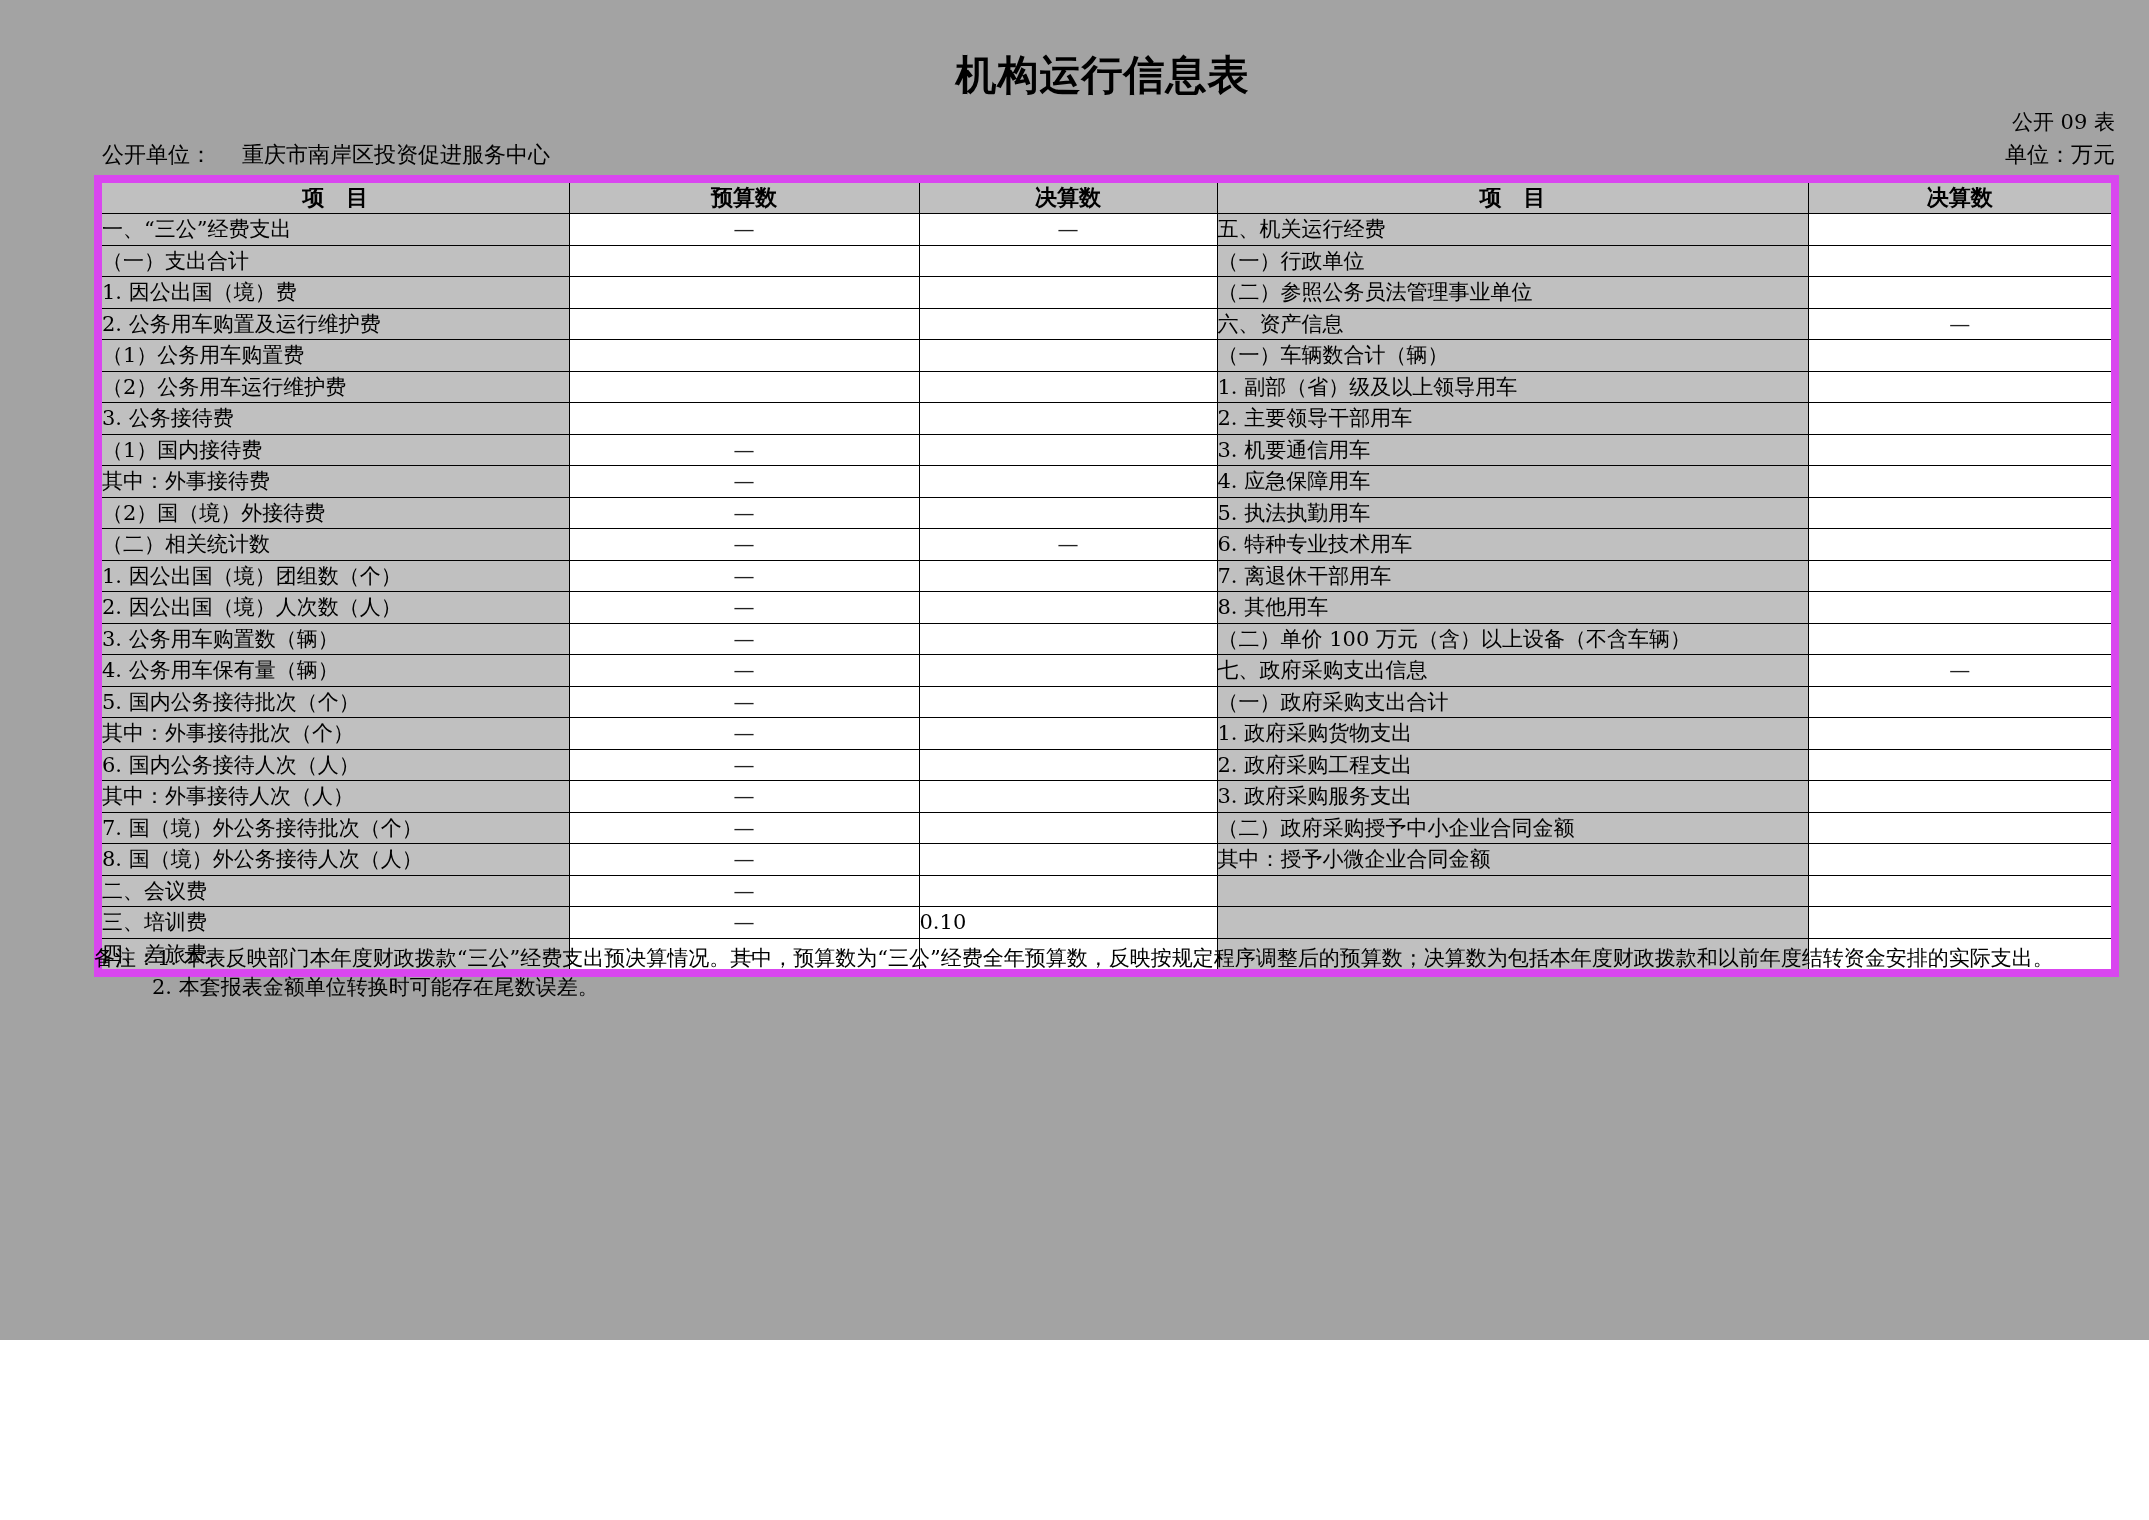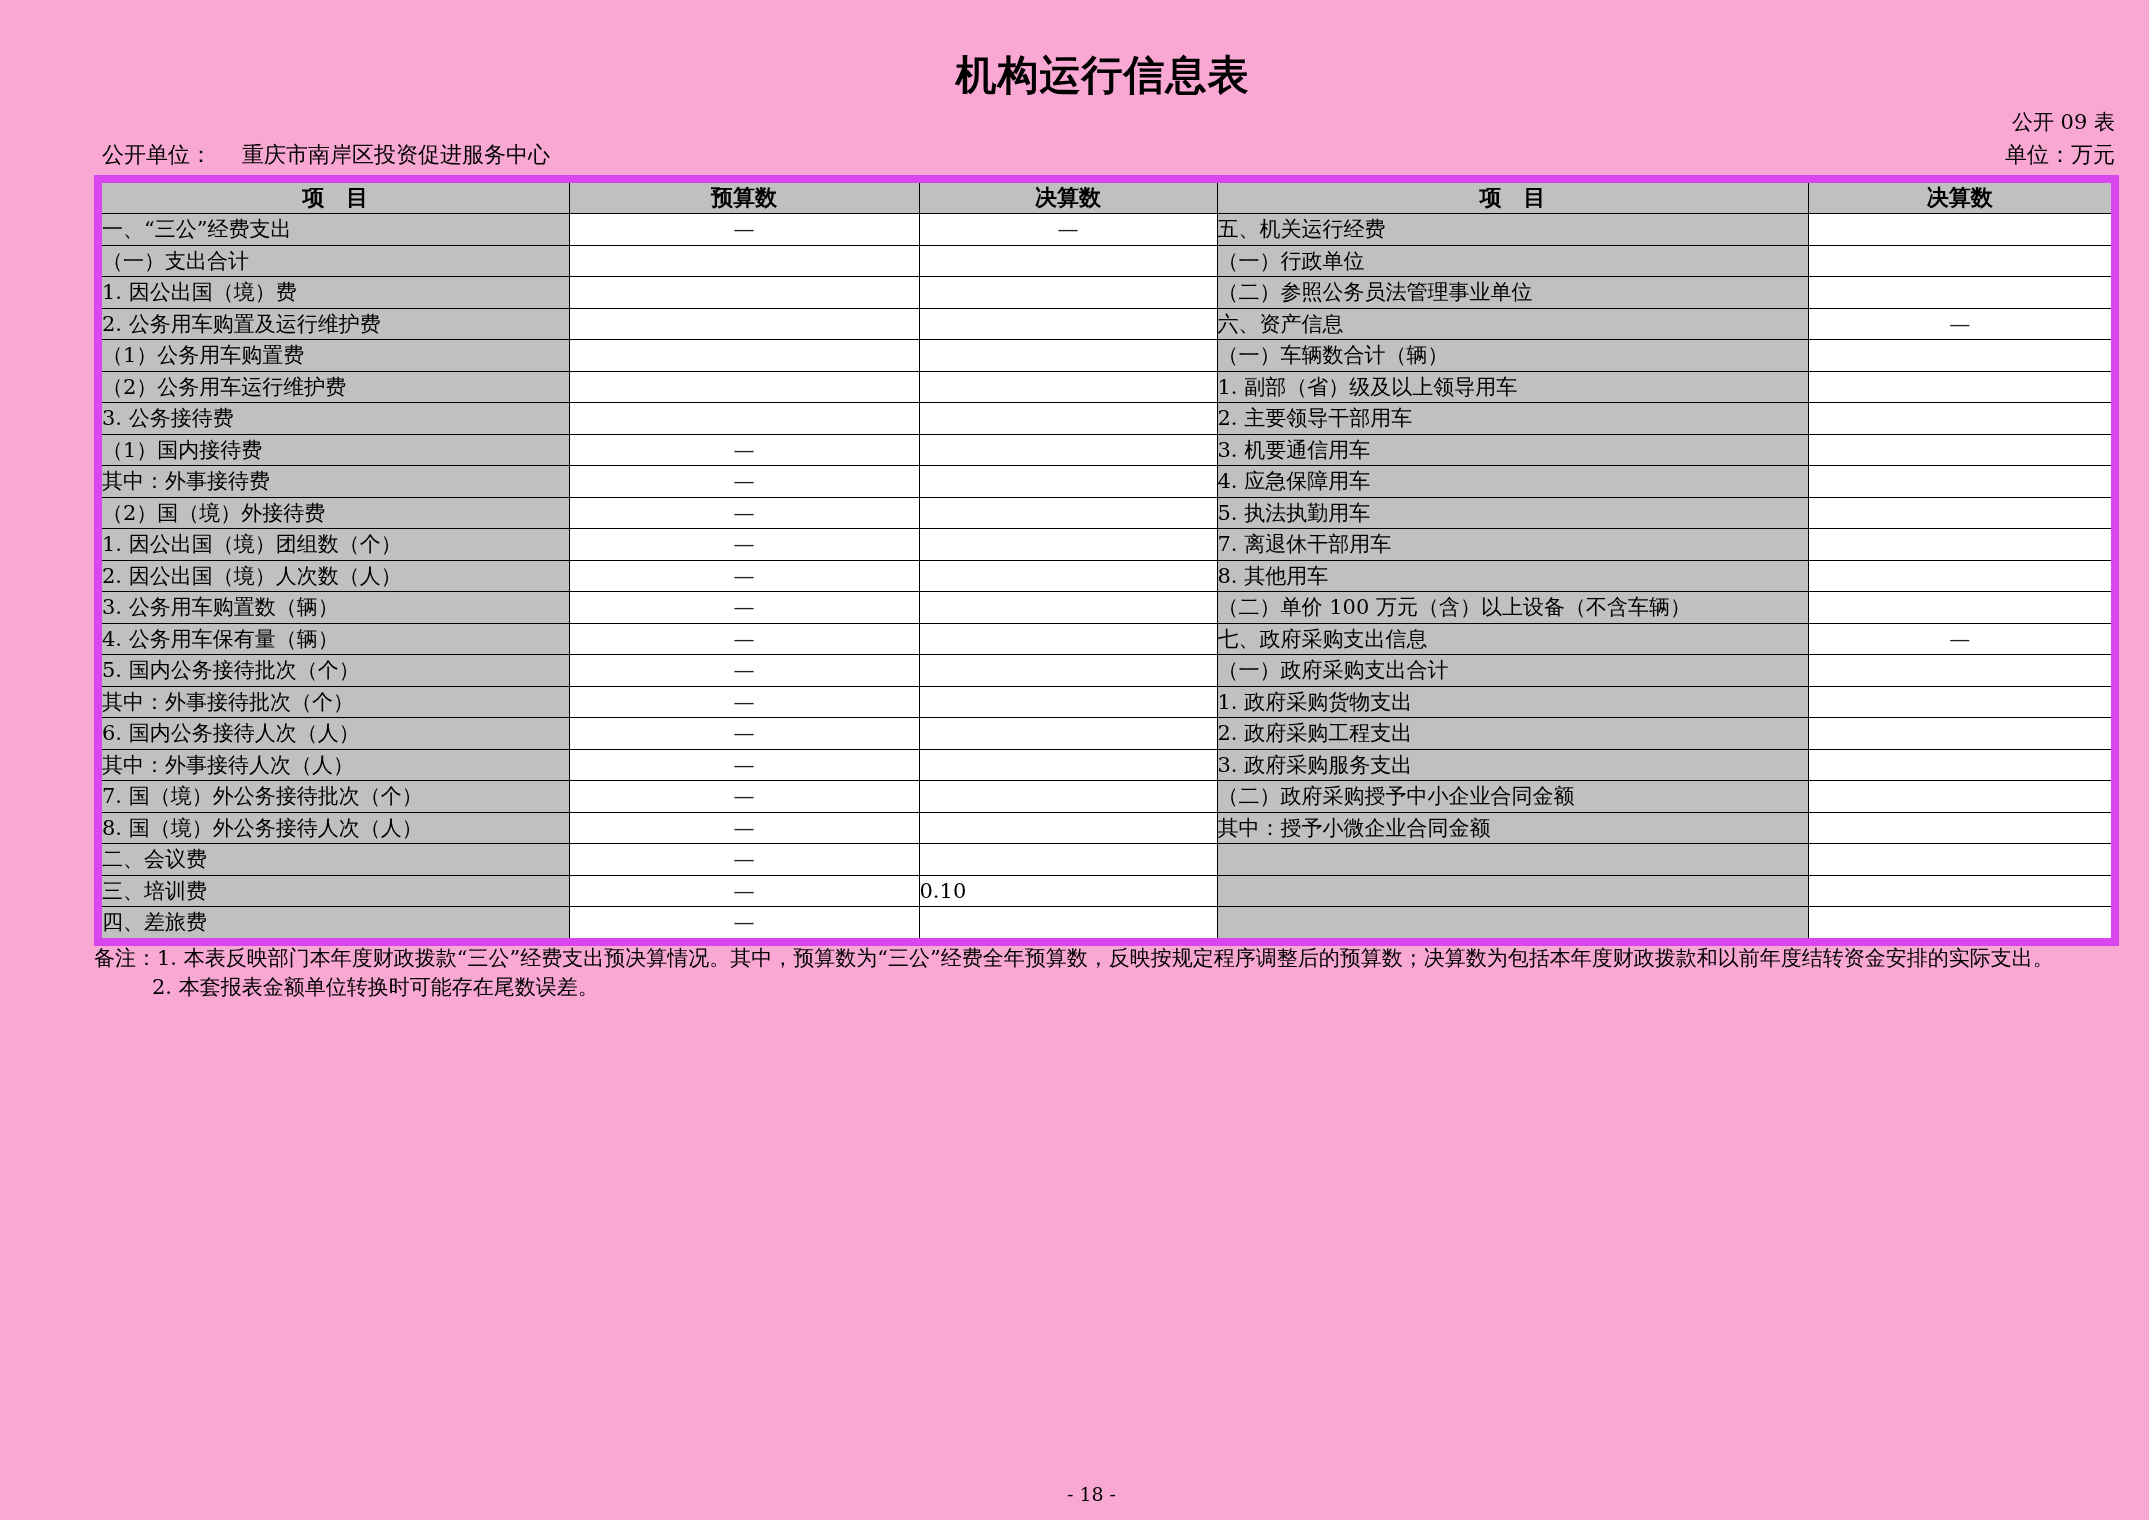--- a/index.html
+++ b/index.html
@@ -3,22 +3,22 @@
 <meta charset="utf-8">
 <style>
   html, body {
     margin: 0;
     padding: 0;
     background: #ffffff;
   }
   .page {
     position: relative;
     width: 2149px;
-    height: 1520px;
-    background: #f9a8d4;
+    height: 1340px;
+    background: #a3a3a3;
     color: #000000;
     font-family: "DejaVu Serif", "Liberation Serif", serif;
     overflow: hidden;
   }
   .title {
     position: absolute;
     left: 94px;
     width: 2017px;
     top: 48px;
     text-align: center;
@@ -195,20 +195,27 @@
           <td class="val-cell"></td>
         </tr>
         <tr>
           <td class="item-cell ind-3">（2）国（境）外接待费</td>
           <td class="val-cell">—</td>
           <td class="val-cell"></td>
           <td class="item-cell ind-2">5. 执法执勤用车</td>
           <td class="val-cell"></td>
         </tr>
         <tr>
+          <td class="item-cell ind-1">（二）相关统计数</td>
+          <td class="val-cell">—</td>
+          <td class="val-cell">—</td>
+          <td class="item-cell ind-2">6. 特种专业技术用车</td>
+          <td class="val-cell"></td>
+        </tr>
+        <tr>
           <td class="item-cell ind-2">1. 因公出国（境）团组数（个）</td>
           <td class="val-cell">—</td>
           <td class="val-cell"></td>
           <td class="item-cell ind-2">7. 离退休干部用车</td>
           <td class="val-cell"></td>
         </tr>
         <tr>
           <td class="item-cell ind-2">2. 因公出国（境）人次数（人）</td>
           <td class="val-cell">—</td>
           <td class="val-cell"></td>

